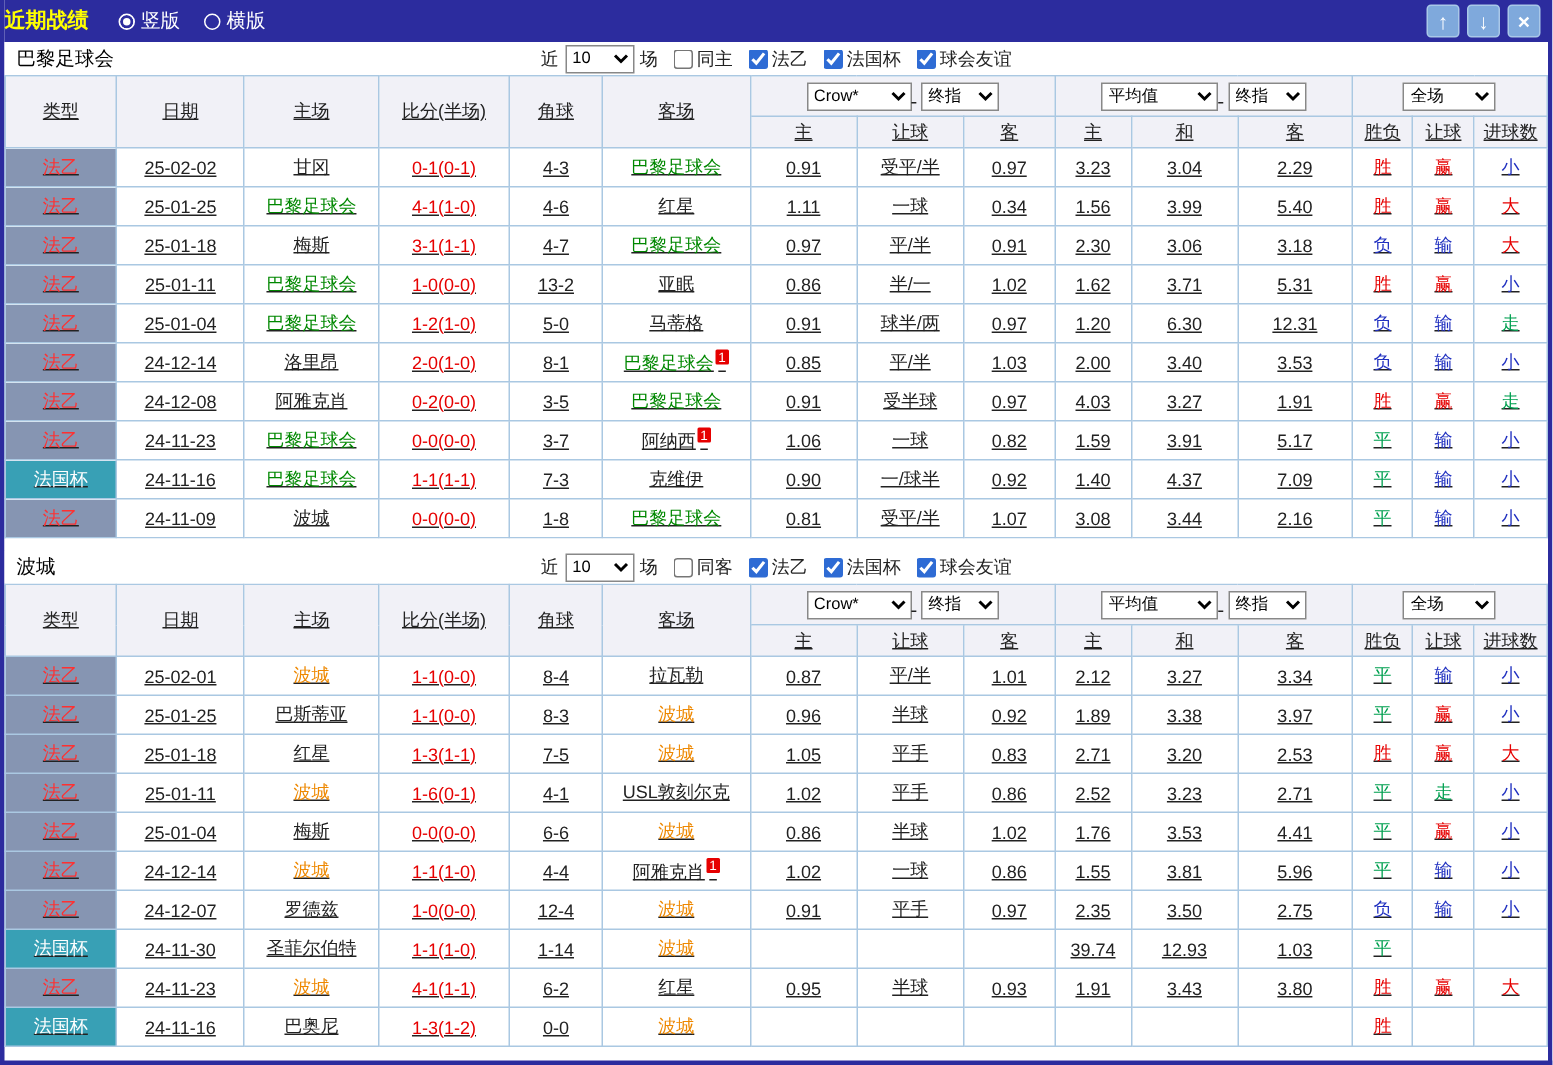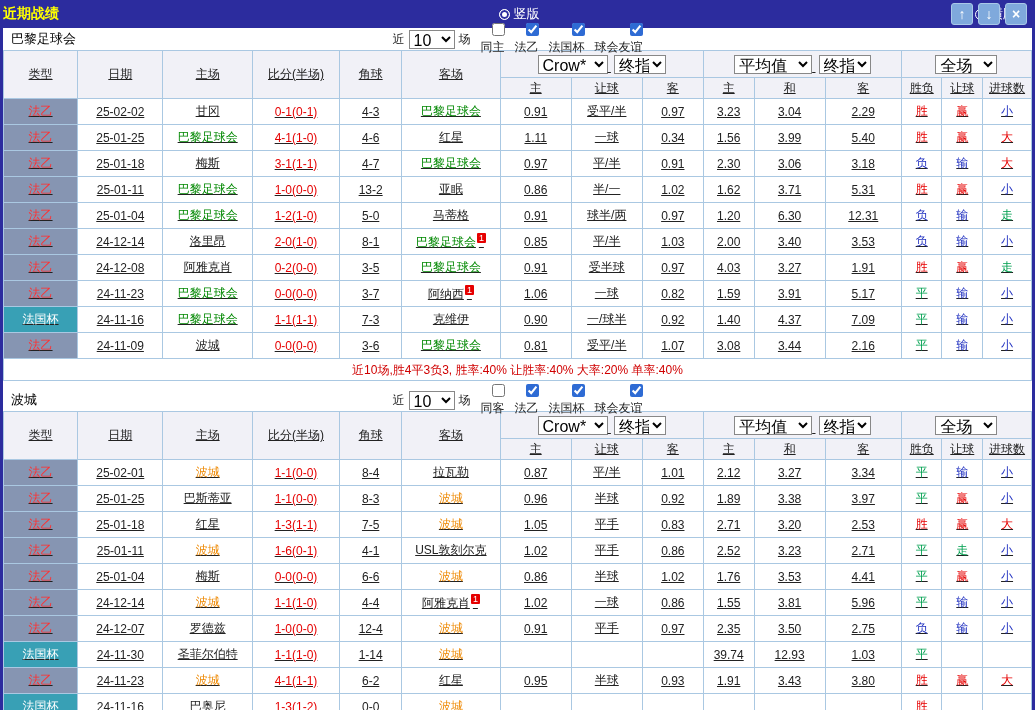--- a/index.html
+++ b/index.html
@@ -5,35 +5,35 @@
   * { box-sizing: border-box; }
   html, body { margin: 0; padding: 0; }
   body {
     width: 1035px; height: 710px; overflow: hidden;
     font-family: "Liberation Sans", "DejaVu Sans", sans-serif;
     font-size: 12px; color: #222; background: #fff;
   }
   .page { width: 100%; height: 100%; border: 3px solid #2C2C9E; border-top: none; background: #fff; }
 
   
-  .titlebar { height: 28px; background: #2C2C9E; position: relative; display: flex; align-items: center; justify-content: space-between; color: #fff; }
+  .titlebar { height: 28px; background: #2C2C9E; position: relative; display: flex; align-items: center; justify-content: flex-start; color: #fff; }
   .title { color: #FFFF00; font-weight: bold; font-size: 14px; margin-right: 20px; }
   .radio { display: inline-flex; align-items: center; gap: 4px; margin-right: 16px; cursor: pointer; font-size: 13px; color: #fff; }
   .rdot { width: 11px; height: 11px; border: 1px solid #fff; border-radius: 50%; display: inline-block; background: transparent; }
   .rdot.checked { background: #fff; box-shadow: inset 0 0 0 2px #2C2C9E; }
   .win-buttons { position: absolute; right: 5px; top: 3px; display: flex; gap: 5px; }
   .wbtn { width: 22px; height: 22px; background: #7FA9DC; border: 1px solid #A9C8E8; color: #fff; display: flex; align-items: center; justify-content: center; font-weight: bold; border-radius: 3px; cursor: pointer; font-size: 14px; line-height: 1; }
 
   
   .section-head { height: 22px; position: relative; display: flex; align-items: center; justify-content: center; background: #fff; }
   .team-name { position: absolute; left: 8px; font-size: 13px; color: #000; }
   .controls { display: flex; align-items: center; gap: 4px; }
-  .controls .chk { display: inline-flex; align-items: flex-end; gap: 3px; margin-left: 6px; cursor: pointer; flex-direction: column; }
+  .controls .chk { display: inline-flex; align-items: center; gap: 3px; margin-left: 6px; cursor: pointer; }
   .controls input[type=checkbox] { width: 13px; height: 13px; accent-color: #2E6BD4; margin: 0; }
-  select { font-size: 16px; height: 19px; border: 1px solid #888; background: #fff; }
+  select { font-size: 11px; height: 19px; border: 1px solid #888; background: #fff; }
   .sel-count { width: 46px; }
   .sel-src { width: 70px; }
   .sel-kind { width: 52px; margin-left: 3px; }
   .sel-avg { width: 78px; }
   .sel-scope { width: 62px; }
 
   
   table.grid { width: 100%; border-collapse: collapse; table-layout: fixed; text-decoration: underline; }
   .grid th, .grid td { border: 1px solid #AAC8E2; text-align: center; padding: 0 2px; overflow: hidden; white-space: nowrap; }
   .grid thead th { background: #F1F1F7; font-weight: normal; color: #222; }
@@ -300,35 +300,34 @@
             <td>7.09</td>
             <td class="cg">平</td>
             <td class="cb">输</td>
             <td class="cb">小</td>
           </tr>
           <tr>
             <td class="type lg2">法乙</td>
             <td>24-11-09</td>
             <td class="teamcell"><span>波城</span></td>
             <td class="score">0-0(0-0)</td>
-            <td>3-6</td>
+            <td>1-8</td>
             <td class="teamcell"><span style="color: rgb(0, 136, 0);">巴黎足球会</span></td>
             <td>0.81</td>
             <td>受平/半</td>
             <td>1.07</td>
             <td>3.08</td>
             <td>3.44</td>
             <td>2.16</td>
             <td class="cg">平</td>
             <td class="cb">输</td>
             <td class="cb">小</td>
           </tr>
         </tbody>
     </table>
-    <div class="summary">近10场,胜4平3负3, 胜率:40% 让胜率:40% 大率:20% 单率:40%</div>
   </div>
 
   <div class="gap"></div>
 
   <div class="section">
     <div class="section-head">
       <span class="team-name">波城</span>
       <div class="controls">
         <span>近</span>
         <select class="sel-count"><option>10</option></select>

